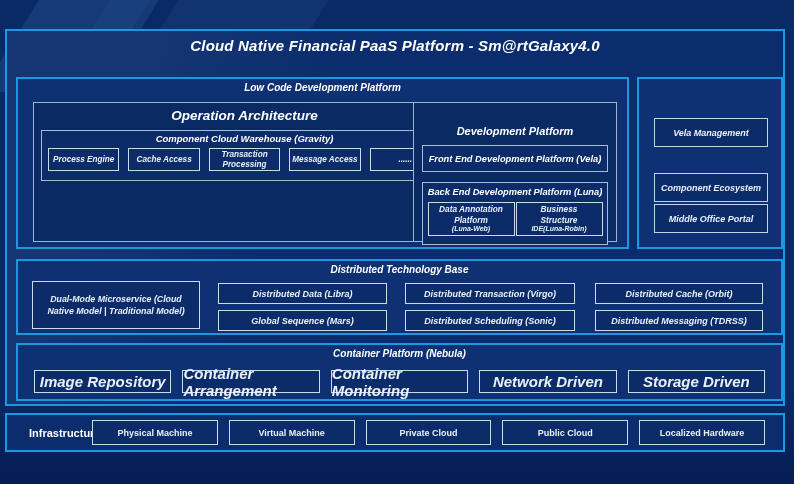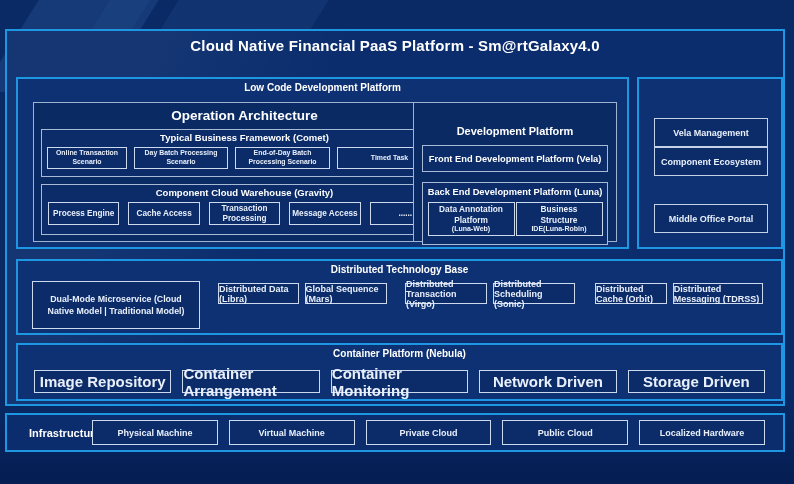--- a/index.html
+++ b/index.html
@@ -9,21 +9,21 @@
     font-family:"Liberation Sans",sans-serif;color:#fff;
     -webkit-font-smoothing:antialiased;
   }
   .streak{position:absolute;background:rgba(90,140,210,0.16);transform:skewX(-32deg);pointer-events:none;}
   .streak.s1{left:10px;top:0;width:120px;height:92px;}
   .streak.s2{left:150px;top:0;width:150px;height:92px;background:rgba(90,140,210,0.10);}
   .streak.s3{left:60px;top:0;width:40px;height:160px;background:rgba(90,140,210,0.07);}
 
   .panel{
     position:absolute;left:5px;top:29px;width:780px;height:377px;
-    border:2px solid #1E97E3;background:#0B2D6D;box-sizing:border-box;
+    border:2px solid #1E97E3;background:#0B2D6D;box-sizing:border-box;font-style:italic;
   }
   .panel::before{
     content:"";position:absolute;inset:0;pointer-events:none;
     background:linear-gradient(112deg,rgba(255,255,255,0.045) 0%,rgba(255,255,255,0.045) 16%,transparent 38%);
   }
   .main-title{
     position:absolute;top:6px;left:0;width:100%;text-align:center;
     font-size:15px;font-weight:bold;letter-spacing:0.2px;
   }
 
@@ -63,26 +63,26 @@
     font-size:9.3px;font-weight:bold;}
   .backend{margin:10px 8px 0 8px;height:63px;}
   .backend-label{text-align:center;font-size:9.3px;font-weight:bold;padding-top:4px;}
   .backend-row{display:flex;justify-content:center;gap:1px;margin-top:5px;}
   .backend-row .leaf{width:87px;height:34px;flex-direction:column;font-size:8.3px;line-height:1.25;}
   .leaf .small-line{font-size:7px;font-weight:bold;}
 
   .mo-title{margin:8px 0 0 13px;width:122px;font-size:9.5px;font-weight:bold;line-height:1.35;text-align:left;}
   .mo-box{position:absolute;left:15px;width:114px;height:29px;border:1px solid #C4D1E6;background:#0B2C69;
     display:flex;align-items:center;justify-content:center;font-size:9px;font-weight:bold;color:#E9F0FC;box-sizing:border-box;}
-  .mo-1{top:39px;} .mo-2{top:68px;} .mo-3{top:125px;}
+  .mo-1{top:39px;} .mo-2{top:94px;} .mo-3{top:125px;}
 
   .dualmode{position:absolute;left:14px;top:20px;width:168px;height:48px;border:1px solid #CDD9EC;background:#0B2C69;
     display:flex;align-items:center;justify-content:center;text-align:center;font-size:8.8px;font-weight:bold;
     line-height:1.4;color:#E9F0FC;box-sizing:border-box;padding:0 8px;}
-  .dist-col{position:absolute;top:22px;display:flex;flex-direction:row;gap:6px;align-items:center;}
+  .dist-col{position:absolute;top:22px;display:flex;flex-direction:column;gap:6px;}
   .dc-1{left:200px;width:169px;} .dc-2{left:387px;width:170px;} .dc-3{left:577px;width:168px;}
   .dist-box{height:21px;border:1px solid #CDD9EC;background:#0B2C69;display:flex;align-items:center;justify-content:center;
     font-size:9px;font-weight:bold;color:#E9F0FC;box-sizing:border-box;}
 
   .cont-row{position:absolute;left:16px;right:16px;top:25px;display:flex;gap:11px;}
   .cont-box{flex:1;height:23px;border:1px solid #CDD9EC;background:#0B2C69;display:flex;align-items:center;
     justify-content:center;font-size:15px;font-weight:bold;color:#E9F0FC;box-sizing:border-box;}
 
   .infra-panel{position:absolute;left:5px;top:413px;width:780px;height:39px;border:2px solid #1E97E3;
     background:#0B2D6D;box-sizing:border-box;}
@@ -101,29 +101,20 @@
 
 <div class="panel">
   <div class="main-title">Cloud Native Financial PaaS Platform - Sm@rtGalaxy4.0</div>
 
   <div class="section sec-lowcode">
     <div class="section-header">Low Code Development Platform</div>
 
     <div class="midbox op-arch">
       <div class="big-title">Operation Architecture</div>
 
-      <div class="subbox comet">
-        <div class="sub-label">Typical Business Framework (Comet)</div>
-        <div class="leaf-row">
-          <div class="leaf cl-1">Online Transaction Scenario</div>
-          <div class="leaf cl-2">Day Batch Processing Scenario</div>
-          <div class="leaf cl-3">End-of-Day Batch Processing Scenario</div>
-          <div class="leaf cl-4">Timed Task</div>
-        </div>
-      </div>
 
       <div class="subbox gravity">
         <div class="sub-label">Component Cloud Warehouse (Gravity)</div>
         <div class="leaf-row">
           <div class="leaf">Process Engine</div>
           <div class="leaf">Cache Access</div>
           <div class="leaf">Transaction Processing</div>
           <div class="leaf">Message Access</div>
           <div class="leaf">......</div>
         </div>

